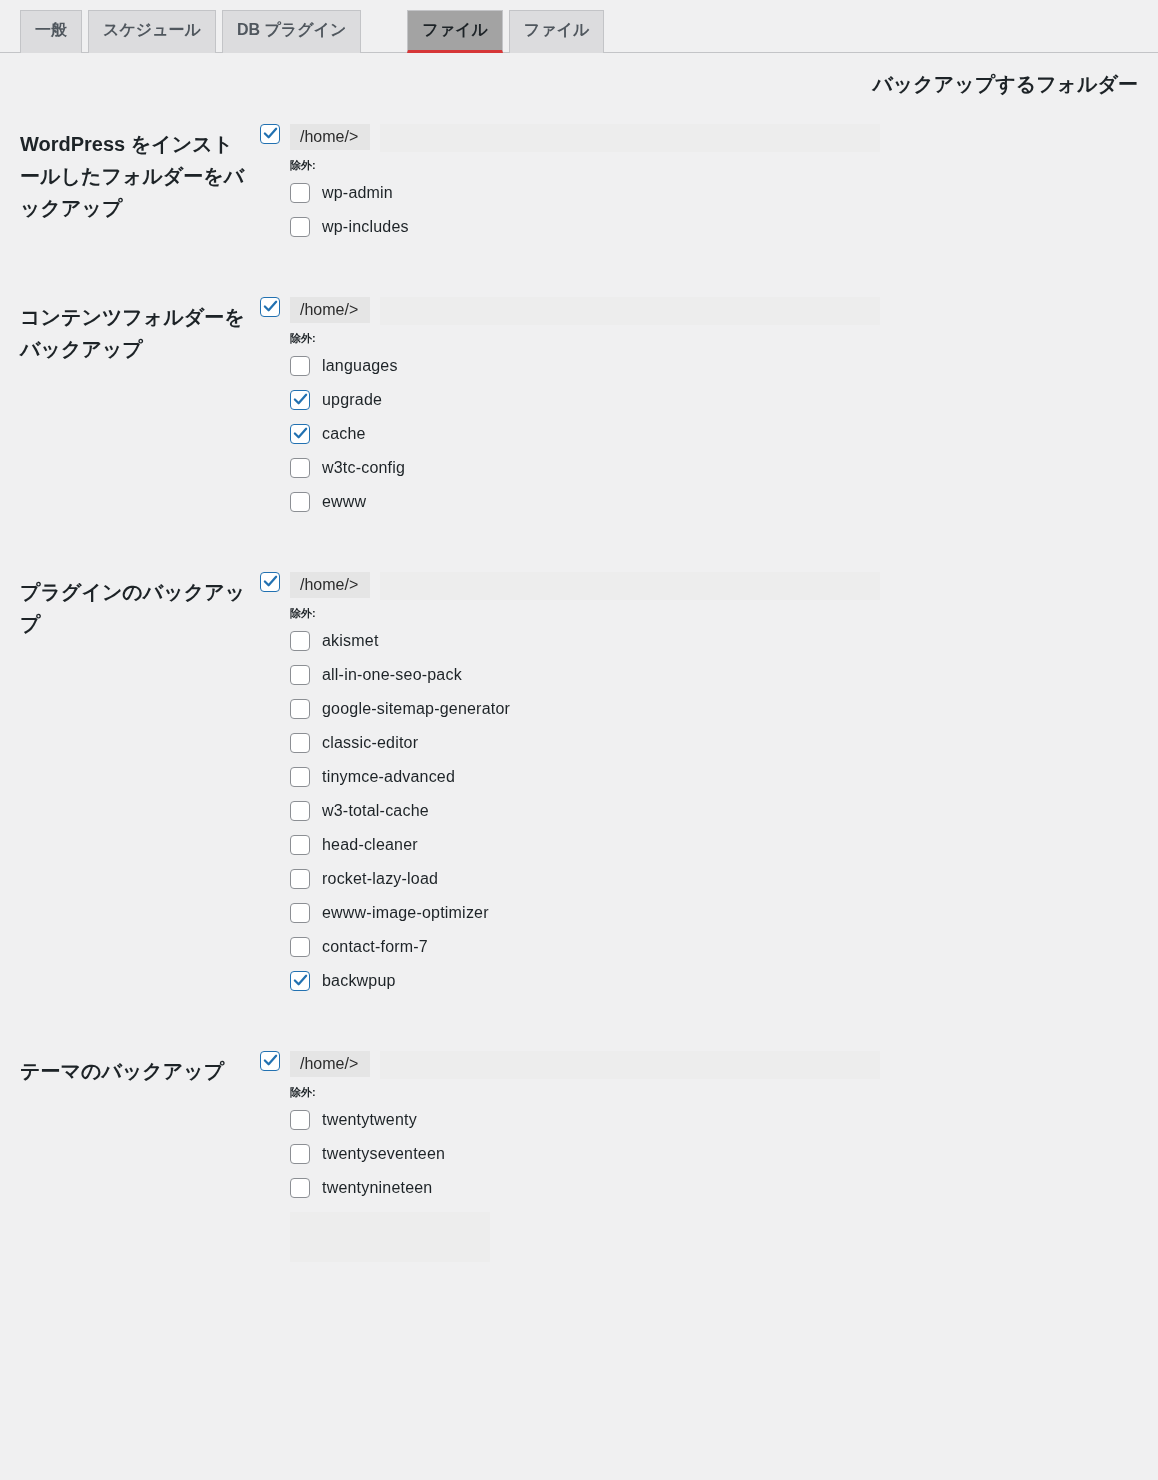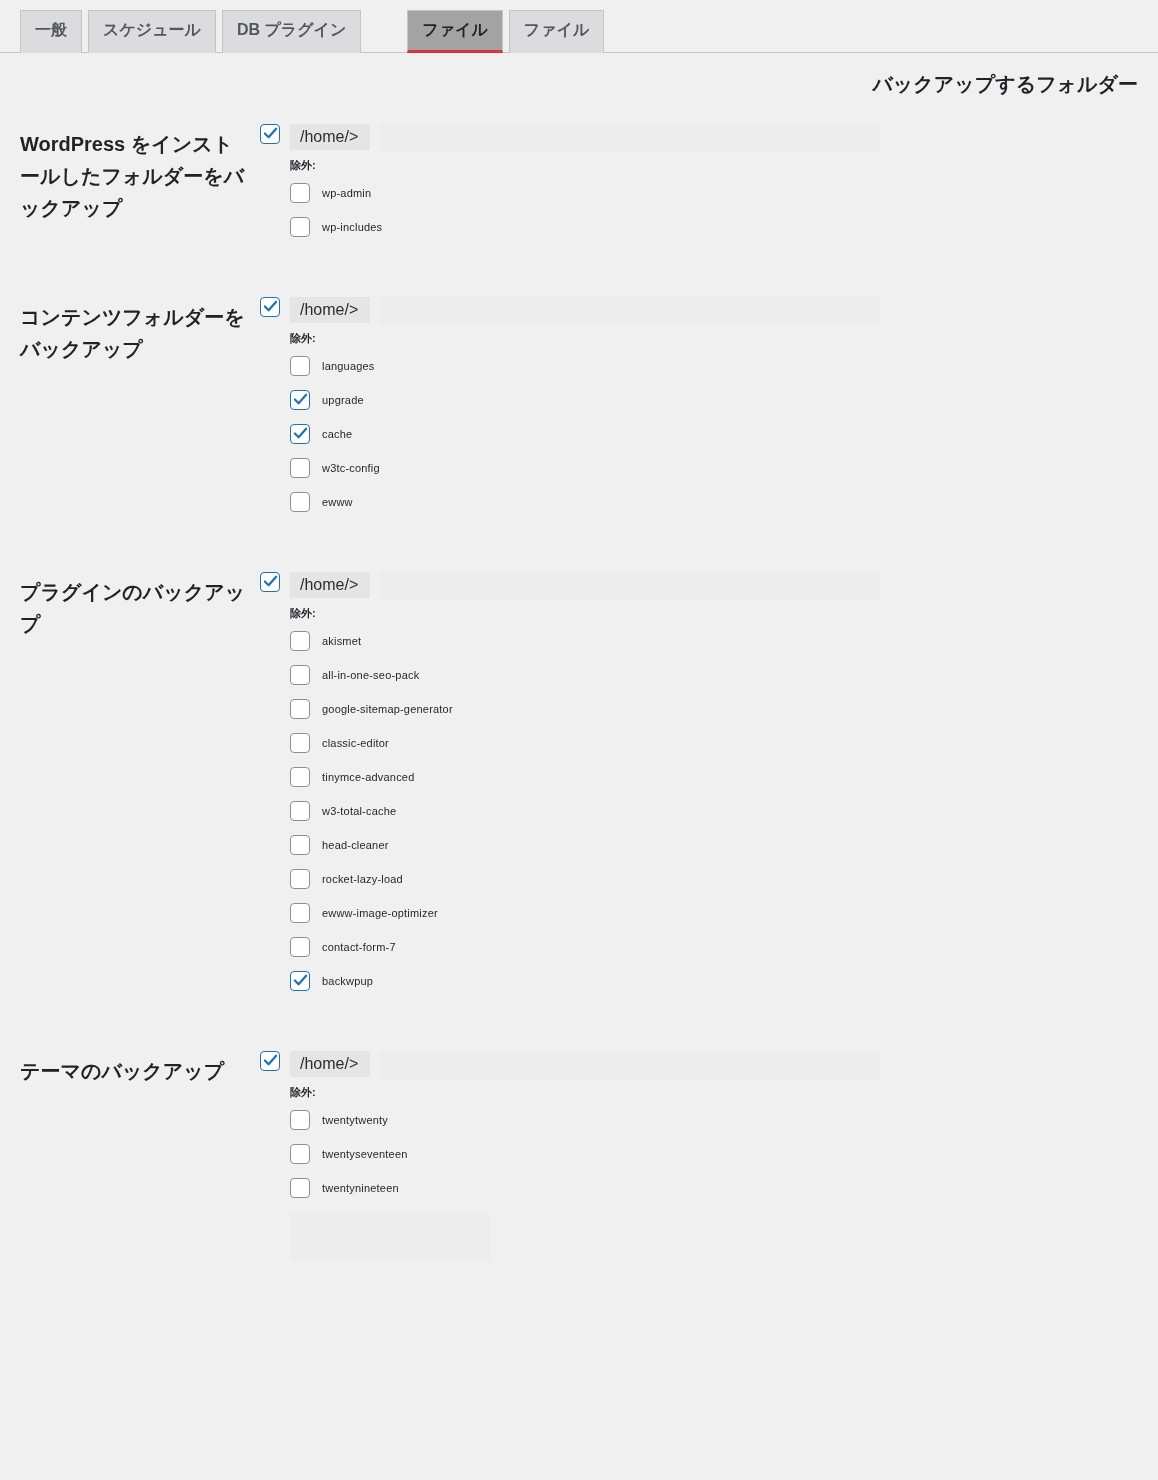--- a/index.html
+++ b/index.html
@@ -115,21 +115,21 @@
     .exclude-label {
       font-weight: 700;
       font-size: 11px;
       margin-bottom: 10px;
     }
     .exc-item {
       display: flex;
       align-items: center;
       gap: 12px;
       margin-bottom: 14px;
-      font-size: 11px;
+      font-size: 16px;
       color: #1d2327;
     }
     .exc-item span[data-bind] { letter-spacing: 0.2px; }
     .extra-box {
       background: #e9e9e9;
       opacity: 0.45;
       width: 200px;
       height: 50px;
       margin-top: 10px;
       margin-left: 30px;

